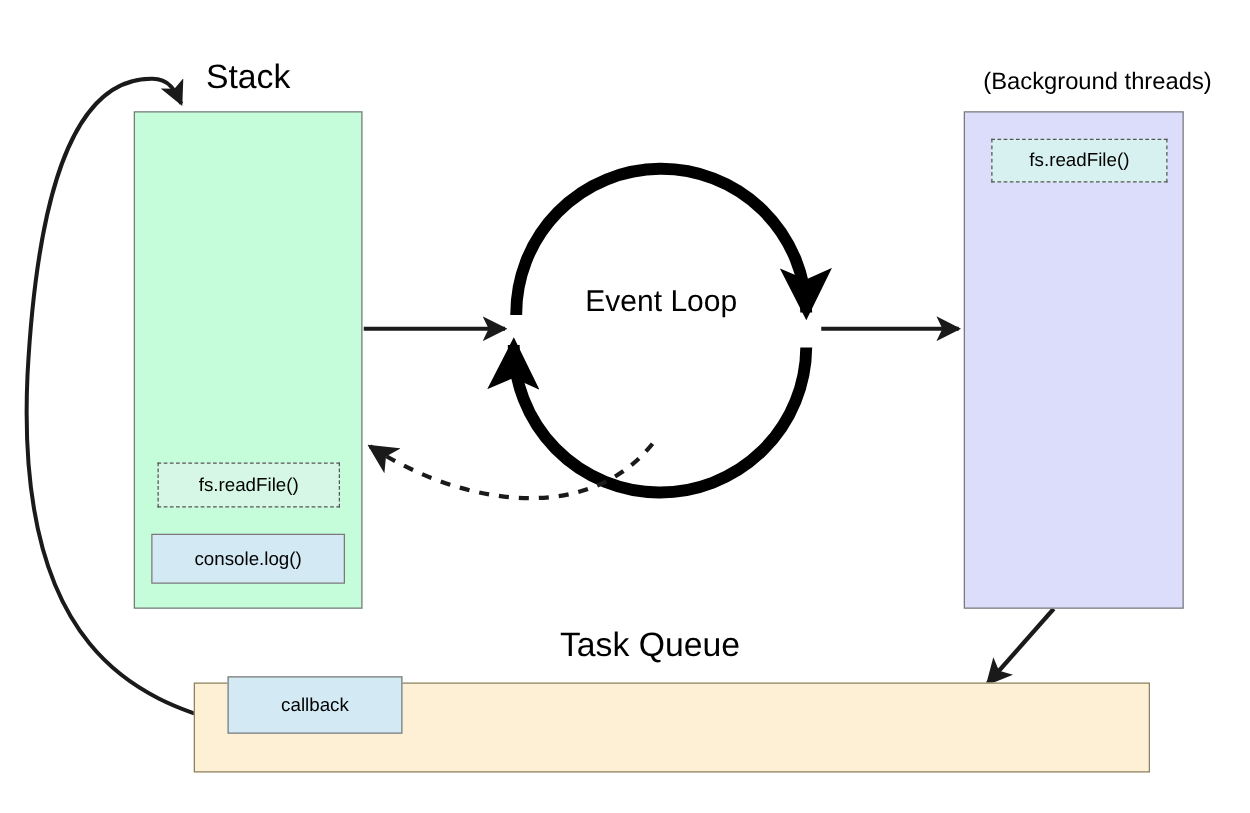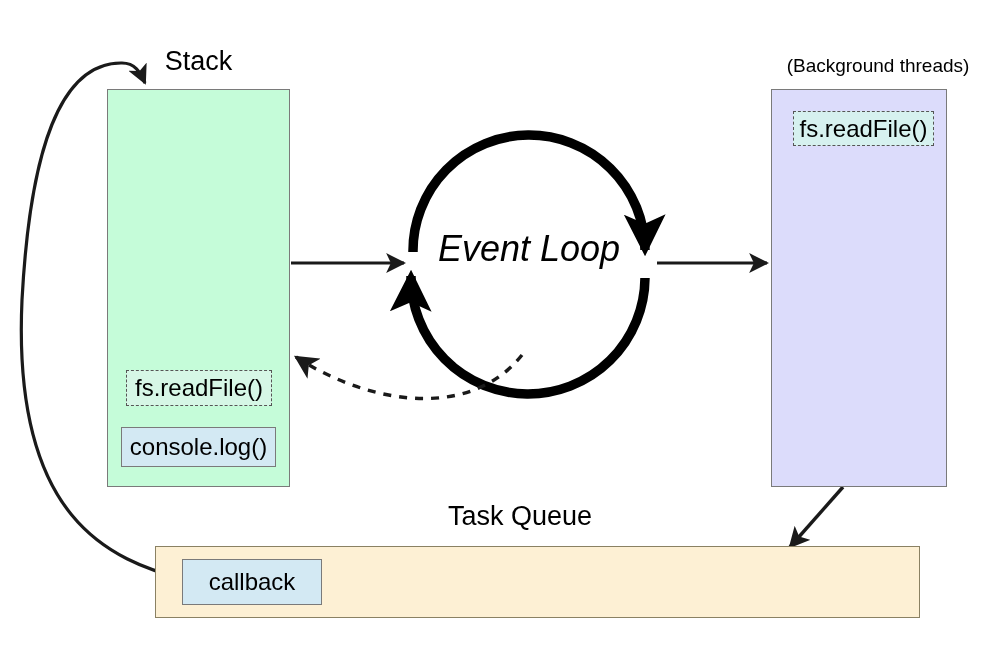--- a/index.html
+++ b/index.html
@@ -57,21 +57,21 @@
     background: #fdf0d4;
     border-color: #8a8163;
   }
 
   .chip {
     position: absolute;
     box-sizing: border-box;
     display: flex;
     align-items: center;
     justify-content: center;
-    font-size: 24px;
+    font-size: 15px;
     color: #000;
     white-space: nowrap;
   }
   .chip-dashed-mint {
     background: #d6f7e6;
     border: 1.8px dashed #555555;
   }
   .chip-dashed-blue {
     background: #d6f1ef;
     border: 1.8px dashed #555555;
@@ -81,22 +81,21 @@
     border: 1.6px solid #7a7a7a;
   }
 
   .loop-text {
     position: absolute;
     text-align: center;
     white-space: nowrap;
     color: #000;
   }
   .loop-title {
-    font-size: 36px;
-    font-style: italic;
+    font-size: 24px;
   }
   .loop-subtitle {
     font-size: 19px;
   }
 </style>
 </head>
 <body>
 
 <div id="canvas">
 
@@ -144,15 +143,15 @@
   <div class="label label-sub" style="left:752px; top:55px; width:252px;">(Background threads)</div>
 
   <div class="region region-threadpool" style="left:771px; top:89px; width:176px; height:398px;"></div>
 
   <div class="chip chip-dashed-blue" style="left:793px; top:111px; width:141px; height:35px;">fs.readFile()</div>
 
   <div class="label label-main" style="left:400px; top:501px; width:240px;">Task Queue</div>
 
   <div class="region region-taskqueue" style="left:155px; top:546px; width:765px; height:72px;"></div>
 
-  <div class="chip chip-solid-blue" style="left:182px; top:559px; width:140px; height:46px;">callback</div>
+  <div class="chip chip-solid-blue" style="left:182px; top:541px; width:140px; height:46px;">callback</div>
 
 </div>
 
 </body></html>

